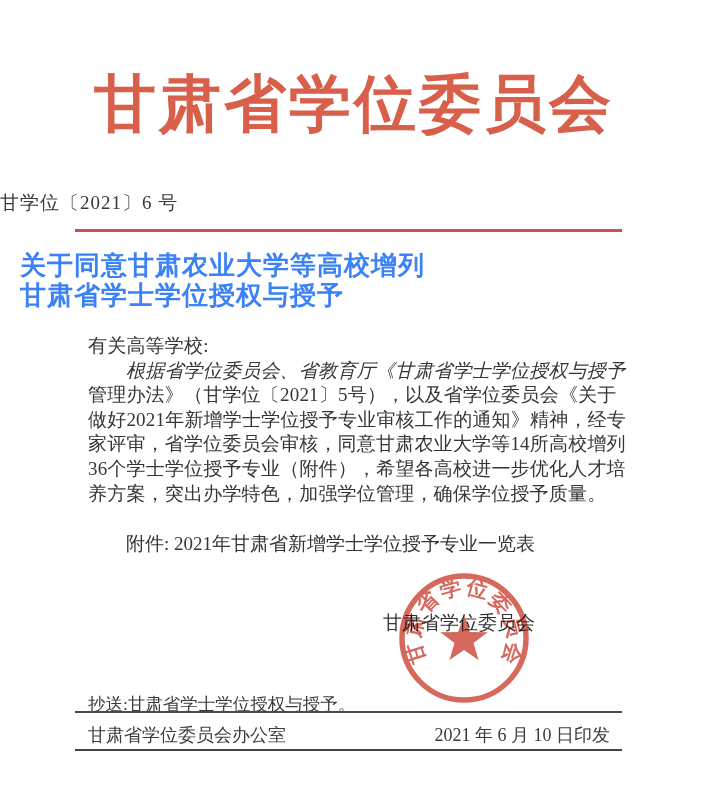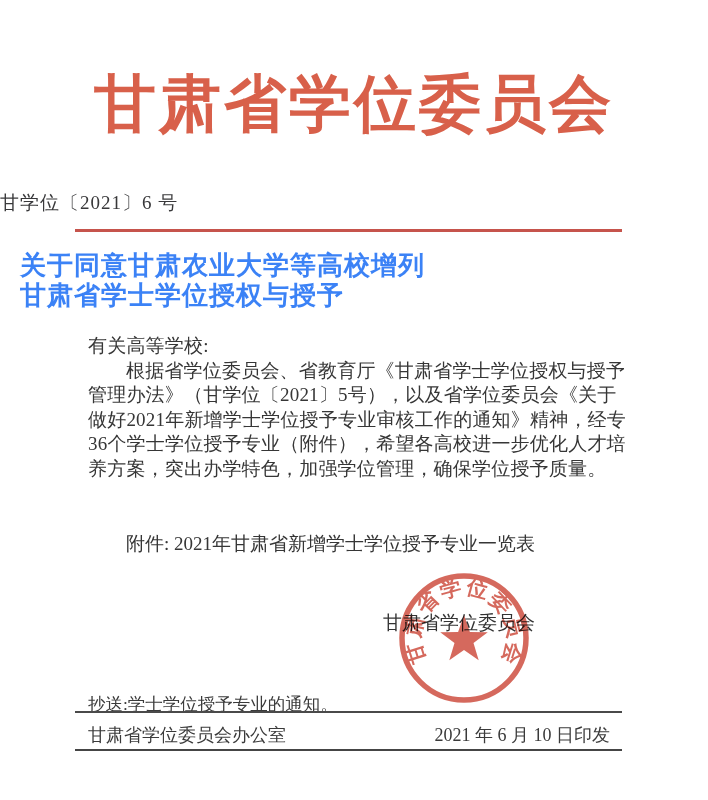--- a/index.html
+++ b/index.html
@@ -53,21 +53,21 @@
   }
   .body-block {
     position: absolute;
     left: 88px; top: 334px; width: 534px;
     font-size: 19px;
     line-height: 24.6px;
     color: #363636;
     letter-spacing: 0.2px;
   }
   .body-line { white-space: nowrap; }
-  .indent { text-indent: 2em; }
+  .indent { text-indent: 2em; font-style: italic; }
   .attachment-line {
     position: absolute;
     left: 88px; top: 531px; width: 534px;
     font-size: 19px;
     color: #363636;
     text-indent: 2em;
     white-space: nowrap;
   }
   .signature-block {
     position: absolute;
@@ -127,20 +127,21 @@
   <div class="doc-title">
     <div>关于同意甘肃农业大学等高校增列</div>
     <div>甘肃省学士学位授权与授予</div>
   </div>
 
   <div class="body-block">
     <div class="body-line">有关高等学校:</div>
     <div class="body-line indent">根据省学位委员会、省教育厅《甘肃省学士学位授权与授予</div>
     <div class="body-line">管理办法》（甘学位〔2021〕5号），以及省学位委员会《关于</div>
     <div class="body-line">做好2021年新增学士学位授予专业审核工作的通知》精神，经专</div>
+    <div class="body-line">家评审，省学位委员会审核，同意甘肃农业大学等14所高校增列</div>
     <div class="body-line">36个学士学位授予专业（附件），希望各高校进一步优化人才培</div>
     <div class="body-line">养方案，突出办学特色，加强学位管理，确保学位授予质量。</div>
   </div>
 
   <div class="attachment-line">附件: 2021年甘肃省新增学士学位授予专业一览表</div>
 
   <div class="signature-block">
     <div>甘肃省学位委员会</div>
   </div>
 
@@ -148,21 +149,21 @@
     <defs>
       <path id="sealArc" d="M 49 110.2 A 44 44 0 1 1 121 110.2" fill="none"></path>
     </defs>
     <circle cx="85" cy="85" r="62" fill="none" stroke="#cc4839" stroke-width="5.5"></circle>
     <polygon points="85,62 90.9,78.9 108.8,79.3 94.5,90.1 99.7,107.2 85,97 70.3,107.2 75.5,90.1 61.2,79.3 79.1,78.9" fill="#cc4839"></polygon>
     <text font-size="21" font-weight="bold" fill="#cc4839" font-family="Liberation Serif, DejaVu Serif, serif">
       <textPath href="#sealArc" startOffset="50%" text-anchor="middle" textLength="186" lengthAdjust="spacing">甘肃省学位委员会</textPath>
     </text>
   </svg>
 
-  <div class="cc-line">抄送:学士学位授予专业的通知。</div>
+  <div class="cc-line">抄送:甘肃省学士学位授权与授予。</div>
 
   <div class="black-rule-1"></div>
 
   <div class="office-row">
     <span class="left">甘肃省学位委员会办公室</span>
     <span class="right">2021 年 6 月 10 日印发</span>
   </div>
 
   <div class="black-rule-2"></div>
 

